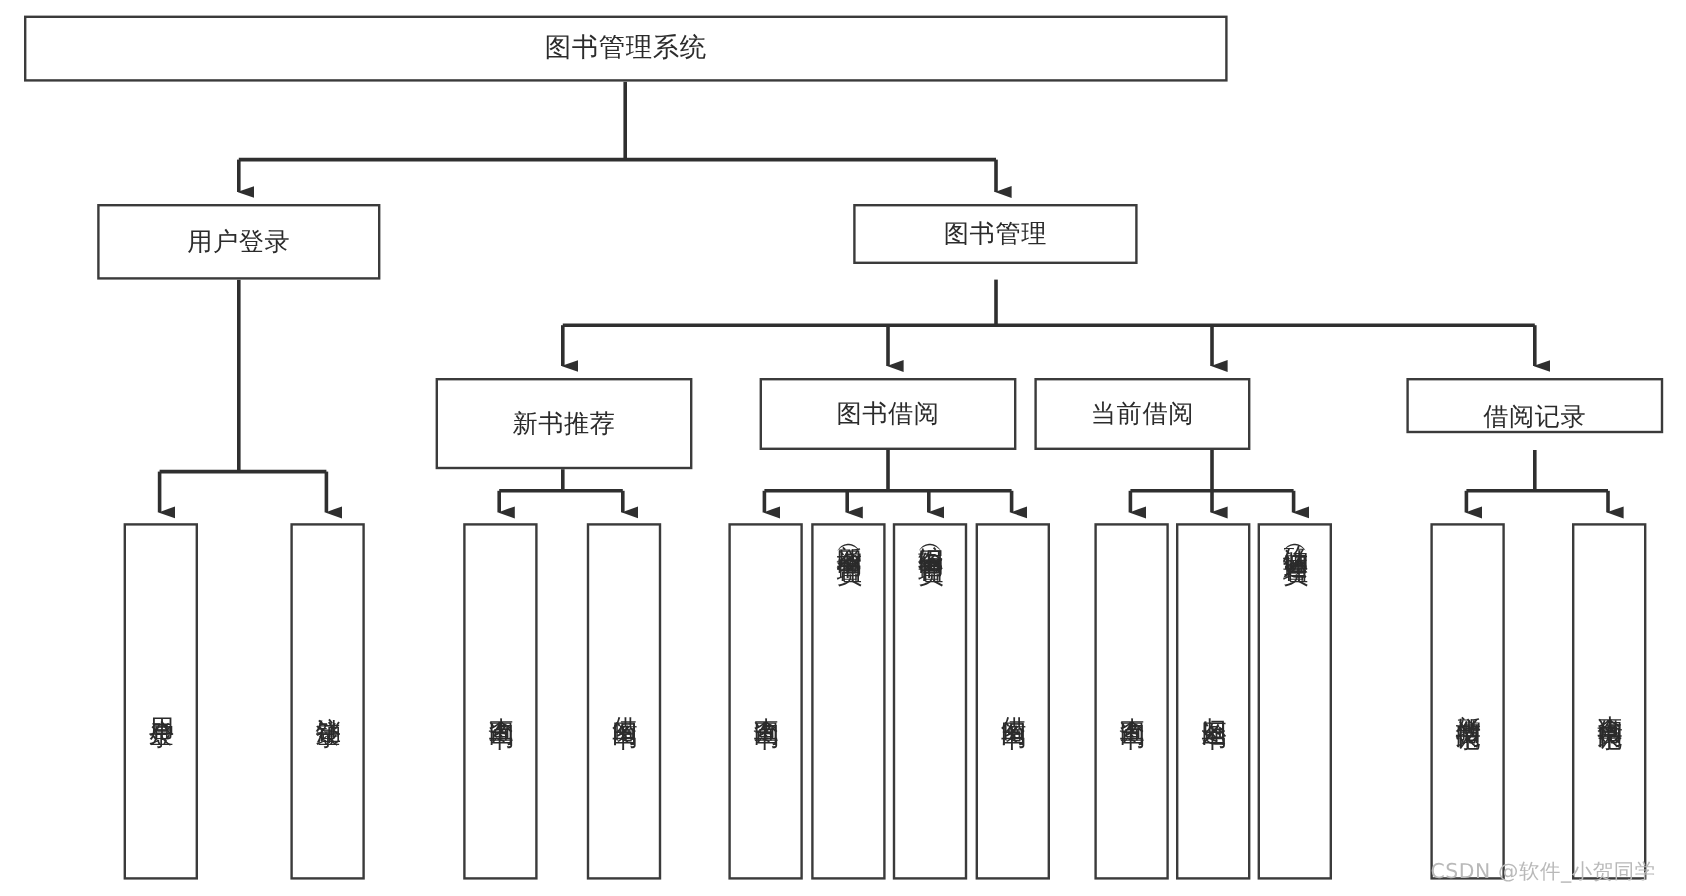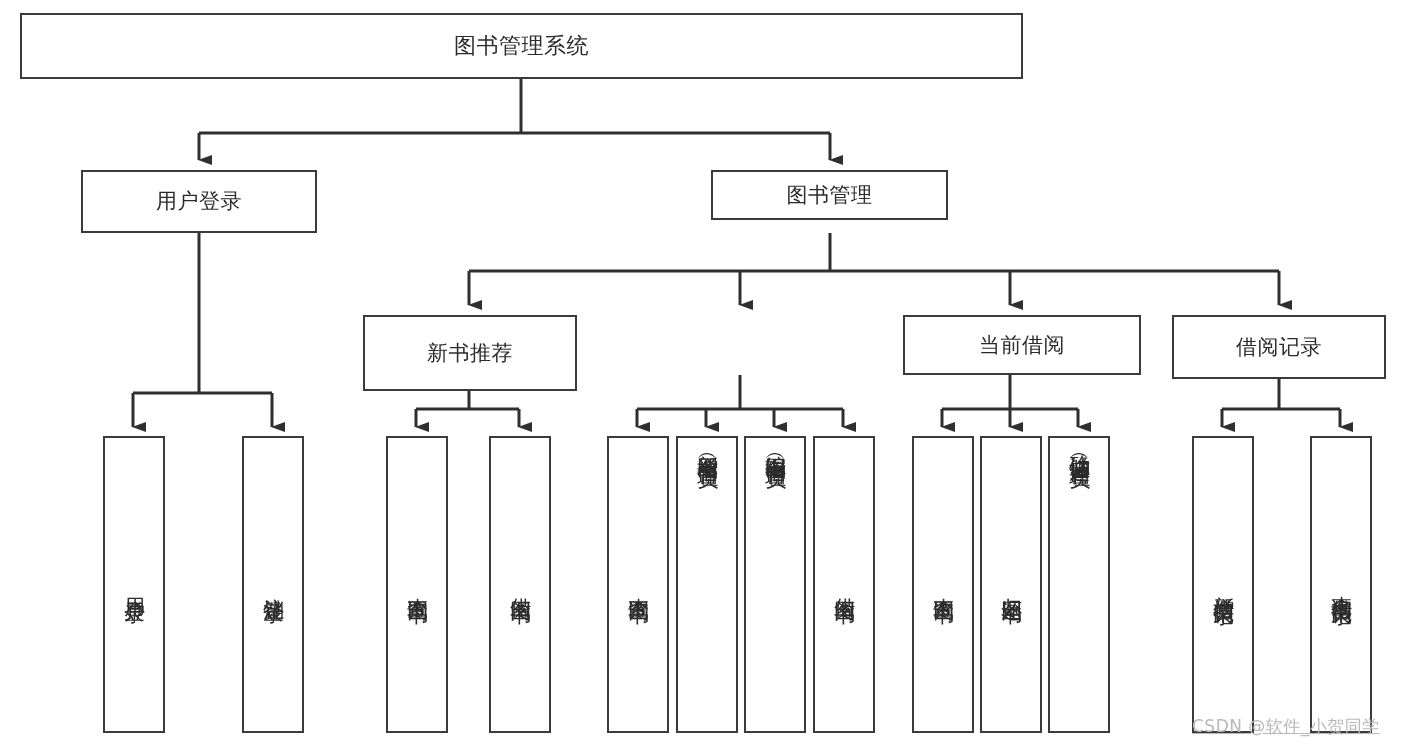--- a/index.html
+++ b/index.html
@@ -124,42 +124,45 @@
       <path d="M1010,409 L1010,427" marker-end="url(#arrow)"></path>
       <path d="M1078,409 L1078,427" marker-end="url(#arrow)"></path>
 
       <path d="M1279,375 L1279,409"></path>
       <path d="M1222,409 L1340,409"></path>
       <path d="M1222,409 L1222,427" marker-end="url(#arrow)"></path>
       <path d="M1340,409 L1340,427" marker-end="url(#arrow)"></path>
     </g>
   </svg>
 
-  <div class="node h root" style="left:20px; top:13px; width:1003px; height:66px;">
+  <div class="node h root" style="left:20px; top:13px; width:1003px; height:55px;">
     <span class="label">图书管理系统</span>
   </div>
 
   <div class="node h" style="left:81px; top:170px; width:236px; height:63px;">
     <span class="label">用户登录</span>
   </div>
 
   <div class="node h" style="left:711px; top:170px; width:237px; height:50px;">
     <span class="label">图书管理</span>
   </div>
 
   <div class="node h" style="left:363px; top:315px; width:214px; height:76px;">
     <span class="label">新书推荐</span>
   </div>
 
-
-  <div class="node h" style="left:903px; top:315px; width:238px; height:60px;justify-content:center;">
+  <div class="node h" style="left:633px; top:315px; width:214px; height:60px;">
+    <span class="label">图书借阅</span>
+  </div>
+
+  <div class="node h" style="left:862px; top:315px; width:180px; height:60px;justify-content:center;">
     <span class="label">当前借阅</span>
   </div>
 
-  <div class="node h" style="left:1172px; top:315px; width:214px; height:64px;">
+  <div class="node h" style="left:1172px; top:315px; width:214px; height:46px;align-items:flex-end;">
     <span class="label">借阅记录</span>
   </div>
 
   <div class="node v center" style="left:103px; top:436px; width:62px; height:297px;">
     <span class="label">用户登录</span>
   </div>
 
   <div class="node v center" style="left:242px; top:436px; width:62px; height:297px;">
     <span class="label">注销登录</span>
   </div>
@@ -201,15 +204,15 @@
   </div>
 
   <div class="node v center" style="left:1192px; top:436px; width:62px; height:297px;">
     <span class="label">新增借阅记录</span>
   </div>
 
   <div class="node v center" style="left:1310px; top:436px; width:62px; height:297px;">
     <span class="label">查询借阅记录</span>
   </div>
 
-  <div class="watermark" style="left:1192px; top:715px;text-decoration:underline;">CSDN @软件_小贺同学</div>
+  <div class="watermark" style="left:1192px; top:715px;">CSDN @软件_小贺同学</div>
 
 </div>
 
 </body></html>

